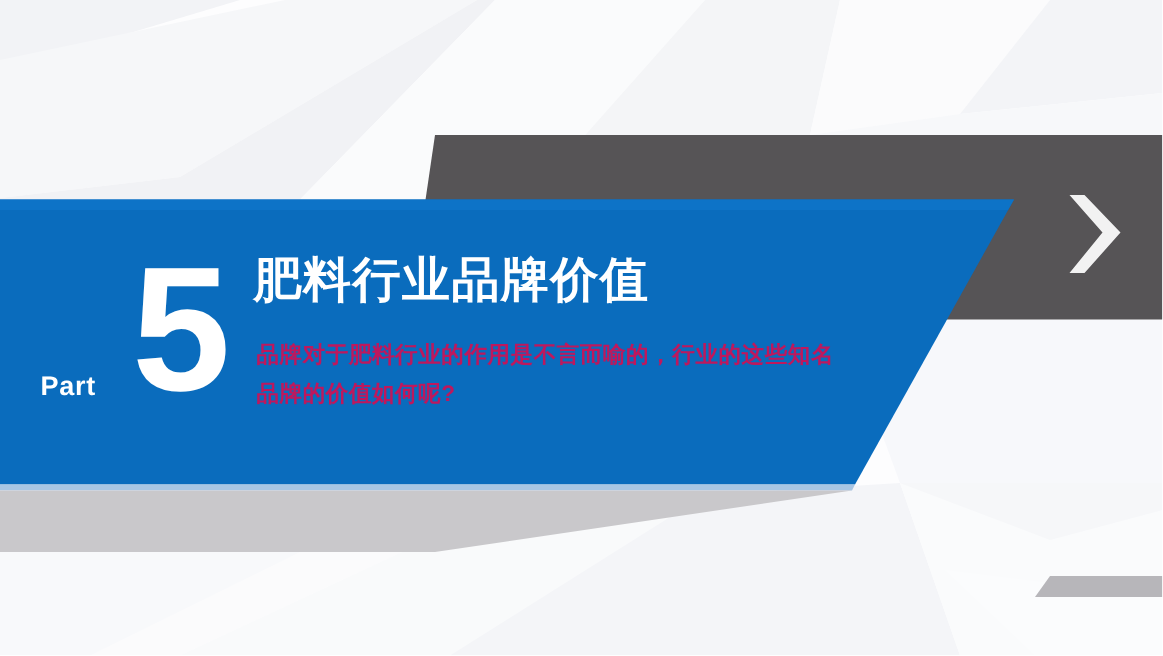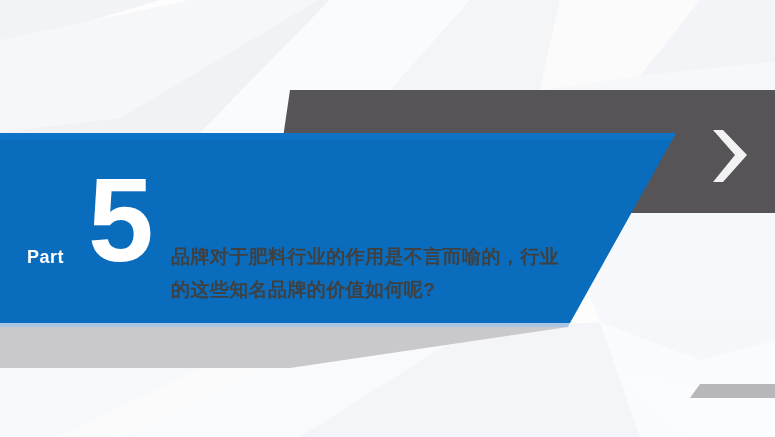--- a/index.html
+++ b/index.html
@@ -73,26 +73,25 @@
     color: #ffffff;
     letter-spacing: 1px;
     line-height: 1.1;
     white-space: nowrap;
   }
   .section-subtitle {
     position: absolute;
     left: 171px;
     top: 224px;
     width: 400px;
-    font-size: 19px;
+    font-size: 15px;
     font-weight: bold;
-    color: #404040;
+    color: #be185d;
     line-height: 1.75;
     letter-spacing: 0.4px;
-    margin-top: 16px;
   }
   .chevron {
     position: absolute;
     left: 707px;
     top: 128px;
     width: 44px;
     height: 56px;
   }
   
   .bottom-slant {
@@ -143,20 +142,21 @@
   </svg>
 
   <svg class="bottom-slant" viewBox="0 0 775 437" preserveAspectRatio="none">
     <polygon points="700,384 775,384 775,398 690,398" fill="#b7b6ba"></polygon>
   </svg>
 
   <div class="part-label">Part</div>
 
   <div class="part-number">5</div>
 
+  <div class="section-title">肥料行业品牌价值</div>
 
   <div class="section-subtitle">品牌对于肥料行业的作用是不言而喻的，行业的这些知名品牌的价值如何呢?</div>
 
   <svg class="chevron" viewBox="0 0 44 56">
     <polygon points="6,2 16,2 40,27 16,54 6,54 28,27" fill="#f2f2f2"></polygon>
   </svg>
 
 </div>
 
 </body></html>

